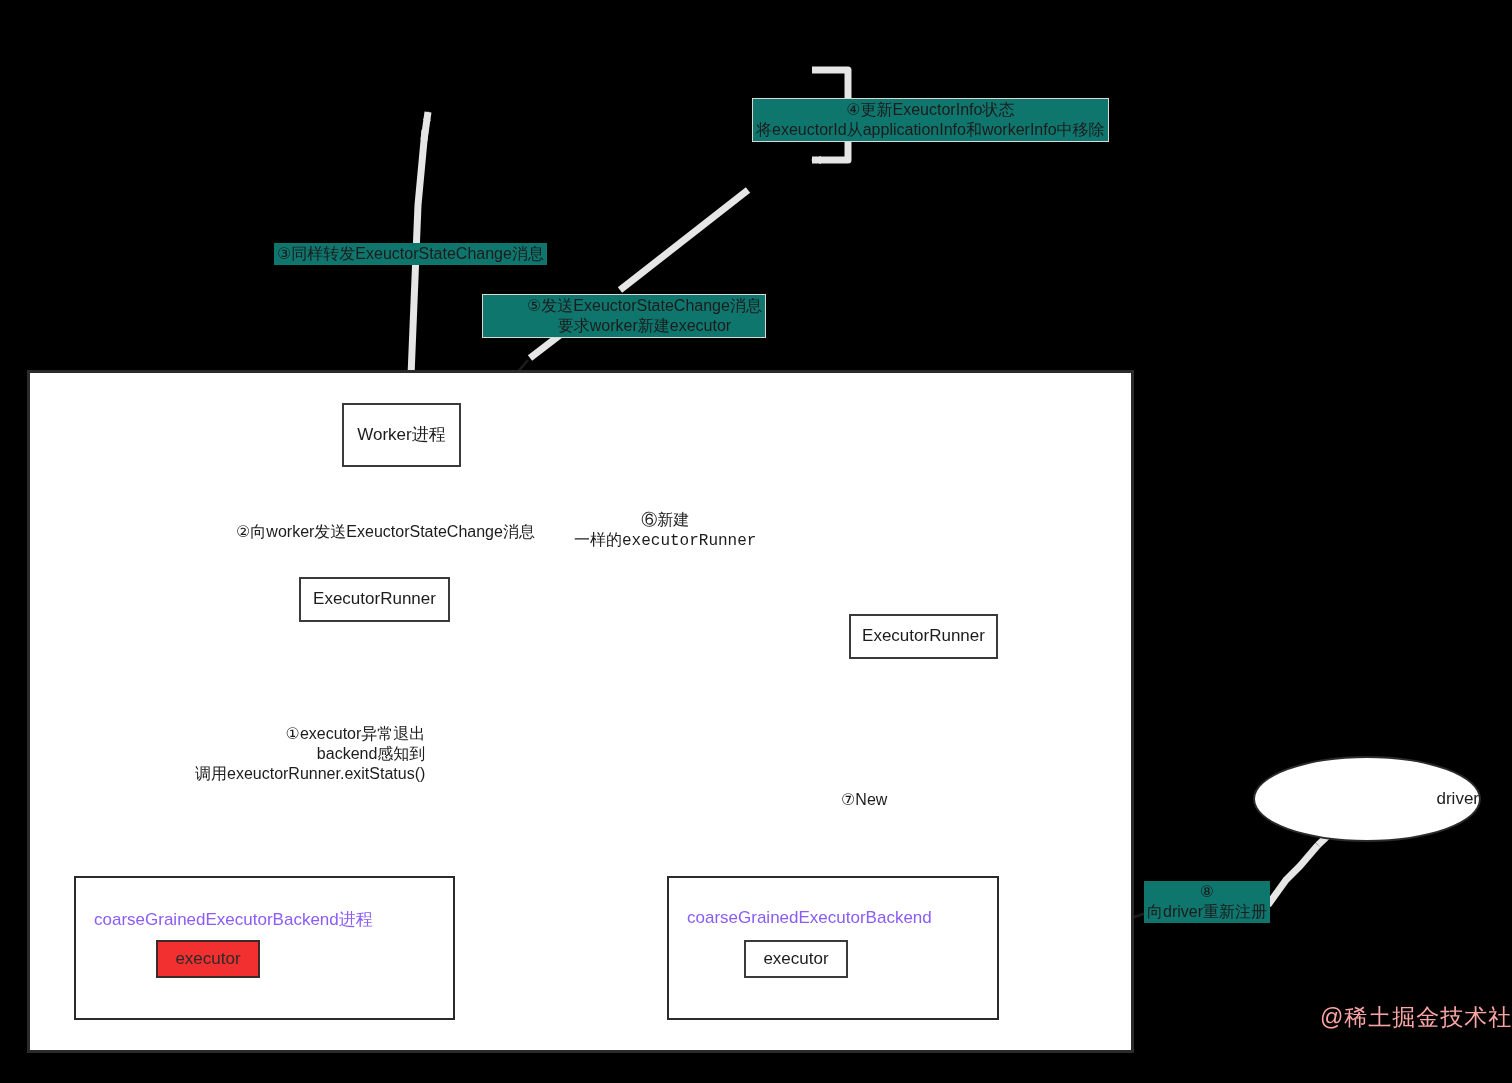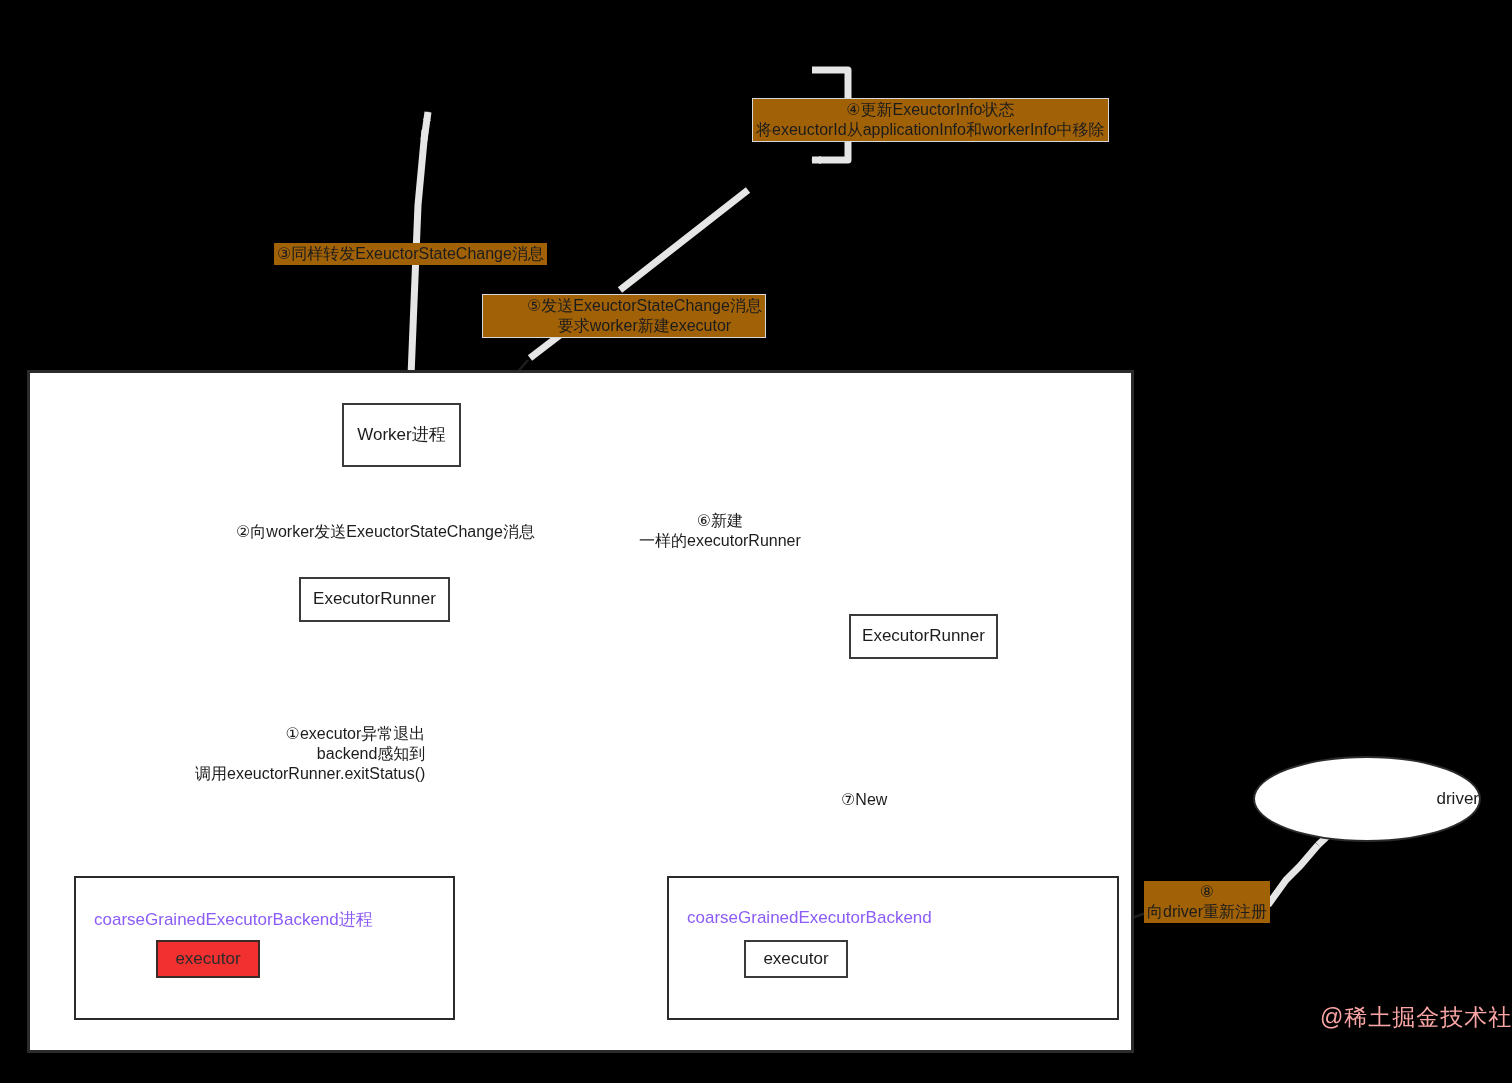--- a/index.html
+++ b/index.html
@@ -87,21 +87,21 @@
     border-radius: 50%;
     box-sizing: border-box;
     display: flex;
     align-items: center;
     justify-content: center;
     font-size: 17px;
     color: #1c1c1c;
   }
   .edge-label {
     position: absolute;
-    background: #a16207;
+    background: #0f766e;
     color: #1c1c1c;
     font-size: 16px;
     line-height: 1.25;
     white-space: pre;
     padding: 1px 3px;
     box-sizing: border-box;
   }
   .edge-label.boxed {
     border: 1px solid #d8d8d8;
   }
@@ -185,42 +185,42 @@
     <span>ExecutorRunner</span>
   </div>
 
   <div class="container-box" style="left:74px; top:876px; width:381px; height:144px;">
     <div class="container-title">coarseGrainedExecutorBackend进程</div>
     <div class="executor-red" style="left:80px; top:62px; width:104px; height:38px;">
       <span>executor</span>
     </div>
   </div>
 
-  <div class="container-box" style="left:667px; top:876px; width:452px; height:144px;">
+  <div class="container-box" style="left:667px; top:876px; width:332px; height:144px;">
     <div class="container-title">coarseGrainedExecutorBackend</div>
     <div class="executor-plain" style="left:75px; top:62px; width:104px; height:38px;">
       <span>executor</span>
     </div>
   </div>
 
   <div class="ellipse-node" style="left:1253px; top:756px; width:228px; height:86px;justify-content:flex-end;">
     <span>driver</span>
   </div>
 
   <div class="edge-label" style="left:274px; top:243px; text-align:left;">③同样转发ExeuctorStateChange消息</div>
 
   <div class="edge-label boxed" style="left:752px; top:98px; text-align:center;">④更新ExeuctorInfo状态
 将exeuctorId从applicationInfo和workerInfo中移除</div>
 
   <div class="edge-label boxed" style="left:482px; top:294px; text-align:center;padding-left:44px;">⑤发送ExeuctorStateChange消息
 要求worker新建executor</div>
 
   <div class="edge-label onwhite" style="left:233px; top:521px; text-align:center;">②向worker发送ExeuctorStateChange消息</div>
 
-  <div class="edge-label onwhite" style="left:636px; top:510px; text-align:center;">⑥新建
+  <div class="edge-label onwhite" style="left:571px; top:510px; text-align:center;font-family:Liberation Mono, monospace;">⑥新建
 一样的executorRunner</div>
 
   <div class="edge-label onwhite" style="left:192px; top:723px; text-align:right;">①executor异常退出
 backend感知到
 调用exeuctorRunner.exitStatus()</div>
 
   <div class="edge-label onwhite" style="left:838px; top:789px; text-align:center;">⑦New</div>
 
   <div class="edge-label" style="left:1144px; top:881px; text-align:center;">⑧
 向driver重新注册</div>

